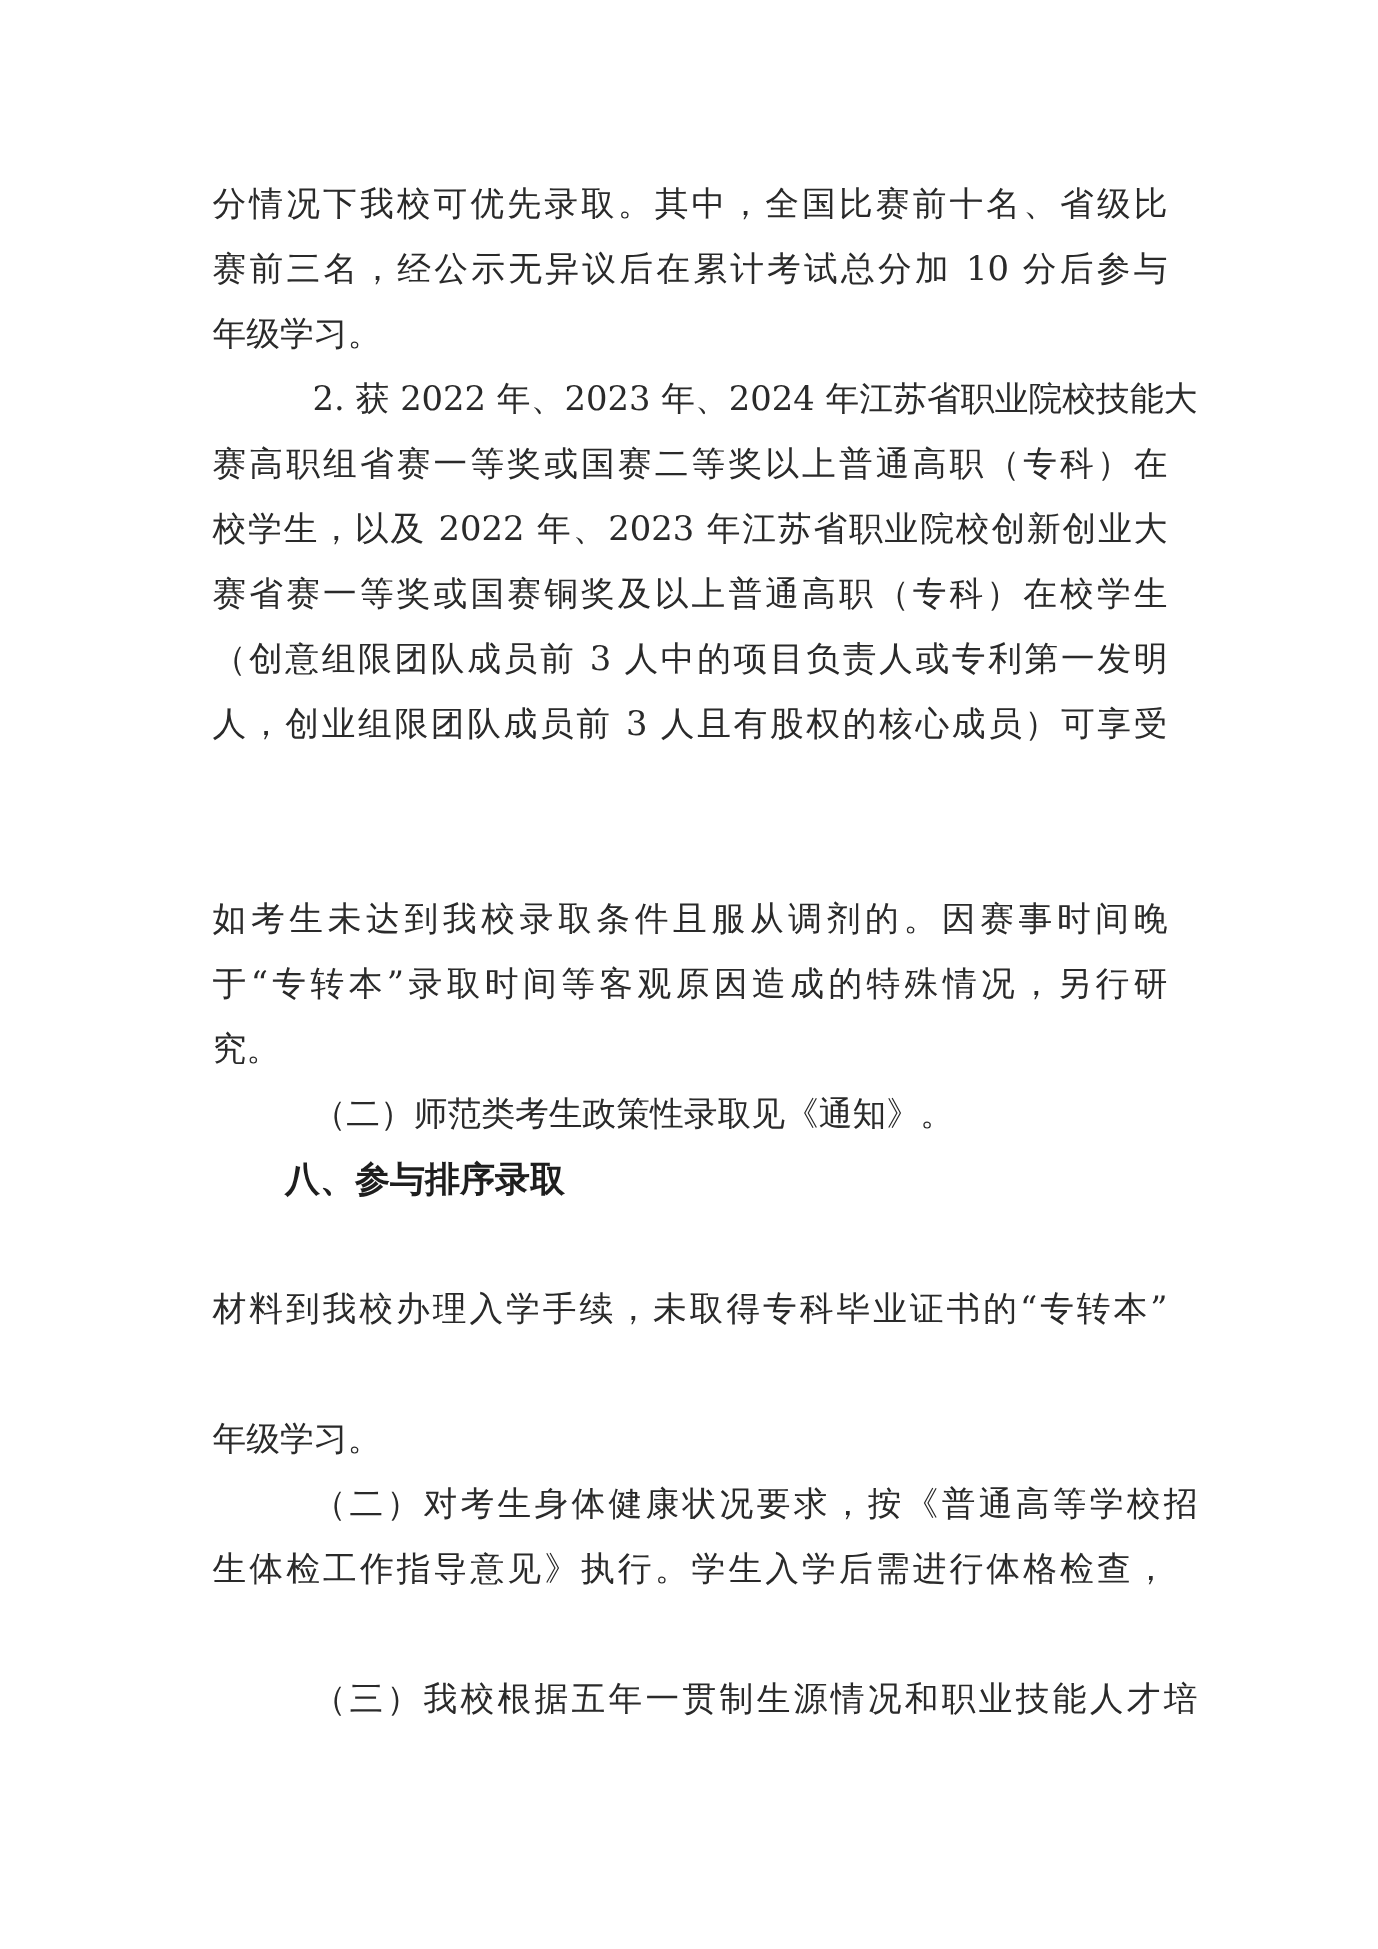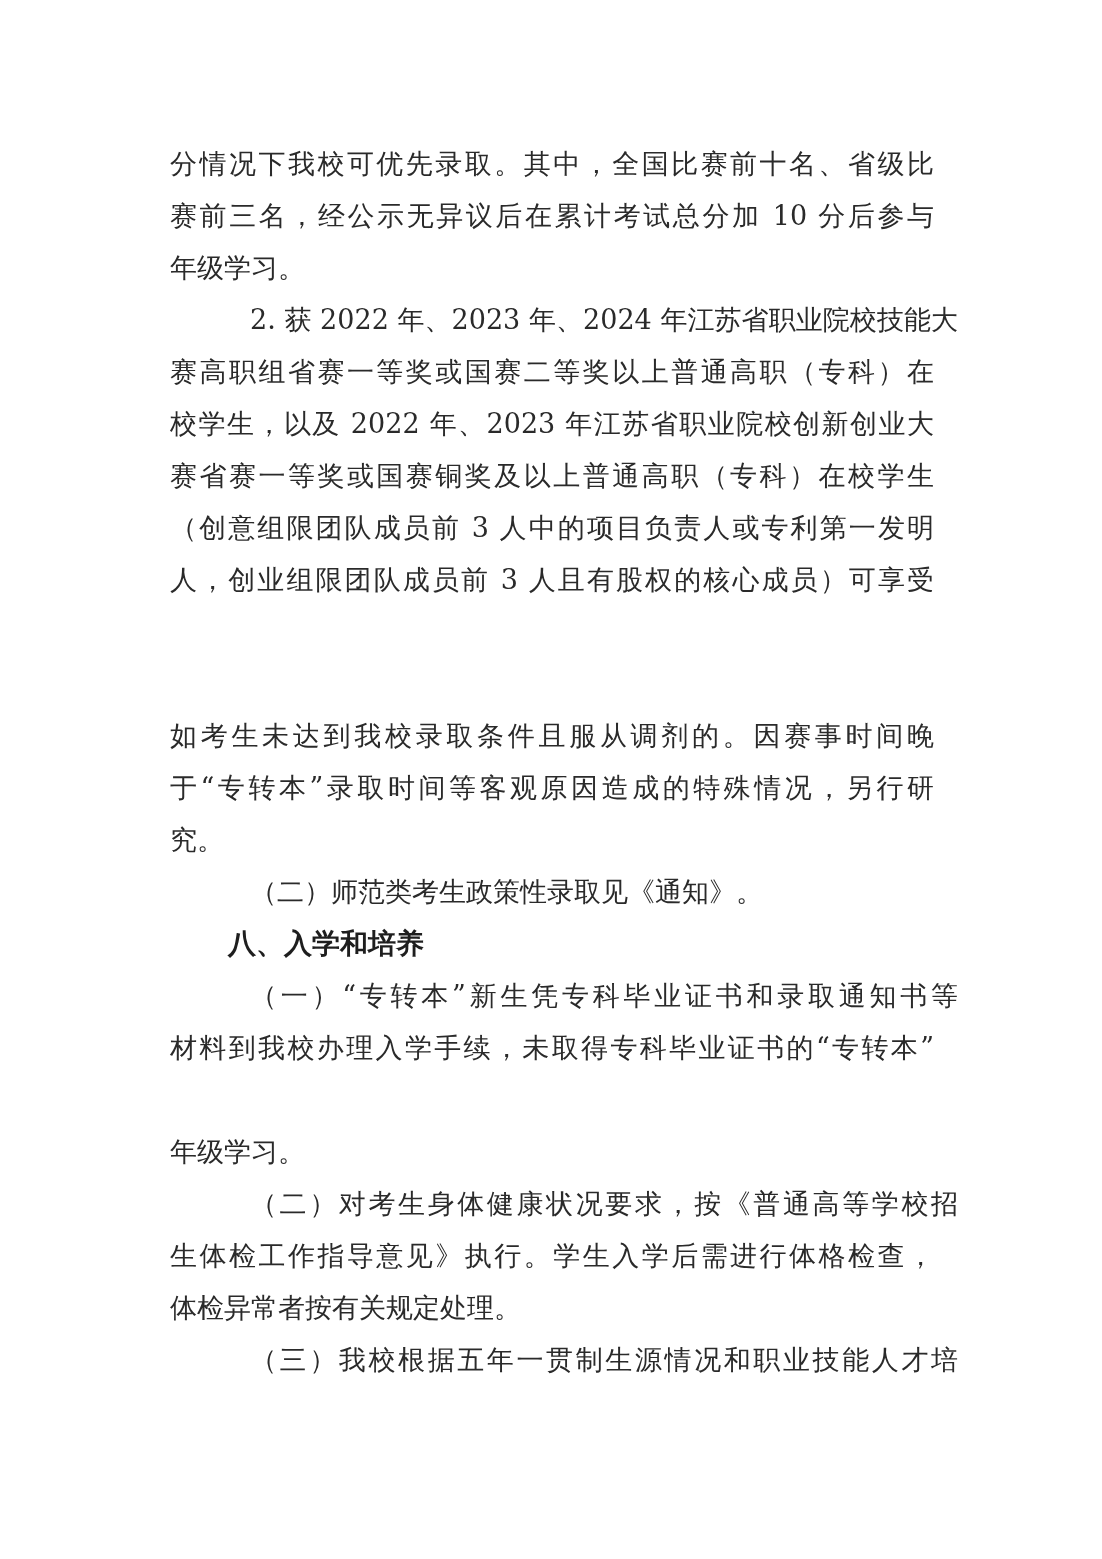--- a/index.html
+++ b/index.html
@@ -71,25 +71,23 @@
   <div class="line" style="top:404px">校学生，以及 2022 年、2023 年江苏省职业院校创新创业大</div>
   <div class="line" style="top:456px">赛省赛一等奖或国赛铜奖及以上普通高职（专科）在校学生</div>
   <div class="line" style="top:508px">（创意组限团队成员前 3 人中的项目负责人或专利第一发明</div>
   <div class="line" style="top:560px">人，创业组限团队成员前 3 人且有股权的核心成员）可享受</div>
   <div class="line" style="top:716px">如考生未达到我校录取条件且服从调剂的。因赛事时间晚</div>
   <div class="line" style="top:768px">于“专转本”录取时间等客观原因造成的特殊情况，另行研</div>
   <div class="line last" style="top:820px">究。</div>
 
   <div class="line indent last" style="top:872px">（二）师范类考生政策性录取见《通知》。</div>
 
-  <div class="heading" style="top:924px">八、入学和培养</div>
+  <div class="heading" style="top:924px">八、参与排序录取</div>
 
-  <div class="line indent" style="top:976px">（一）“专转本”新生凭专科毕业证书和录取通知书等</div>
   <div class="line" style="top:1028px">材料到我校办理入学手续，未取得专科毕业证书的“专转本”</div>
   <div class="line last" style="top:1132px">年级学习。</div>
 
   <div class="line indent" style="top:1184px">（二）对考生身体健康状况要求，按《普通高等学校招</div>
   <div class="line" style="top:1236px">生体检工作指导意见》执行。学生入学后需进行体格检查，</div>
-  <div class="line last" style="top:1288px">体检异常者按有关规定处理。</div>
 
   <div class="line indent" style="top:1340px">（三）我校根据五年一贯制生源情况和职业技能人才培</div>
 
 </div>
 
 </body></html>

